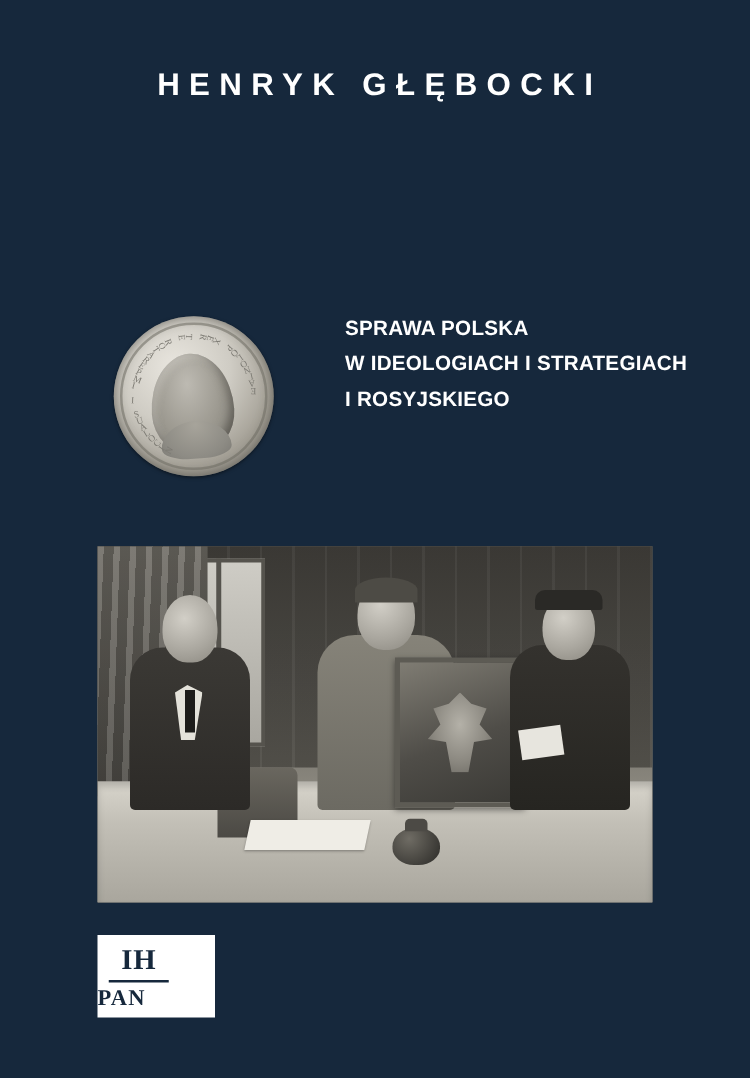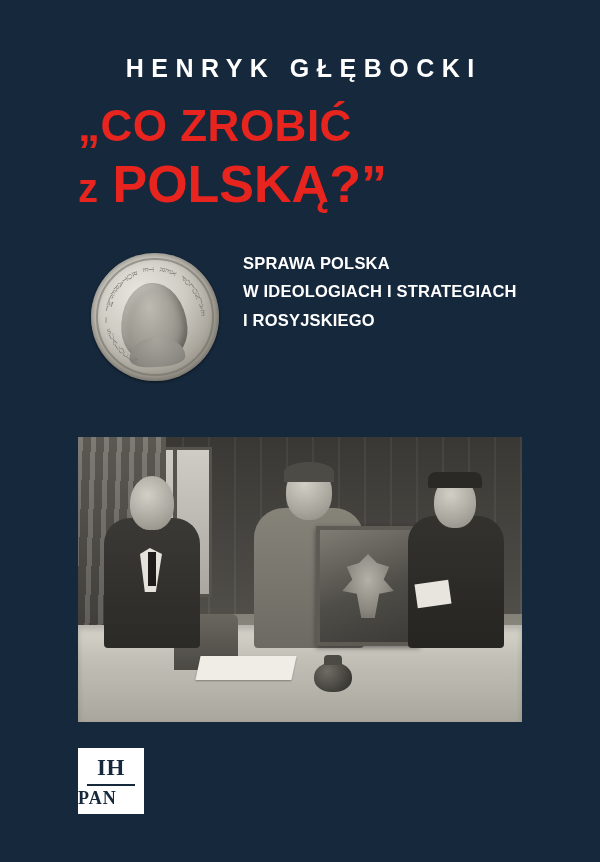--- a/index.html
+++ b/index.html
@@ -65,20 +65,21 @@
     left: 243px;
     width: 320px;
     color: #ffffff;
     font-size: 16.5px;
     font-weight: bold;
     line-height: 1.72;
     letter-spacing: 0.2px;
   }
   .subtitle div {
     white-space: nowrap;
+    margin-left: 33px;
   }
   
   .medal {
     position: absolute;
     top: 253px;
     left: 91px;
     width: 128px;
     height: 128px;
     border-radius: 50%;
     background:
@@ -295,20 +296,21 @@
     border-radius: 6px 6px 0 0;
   }
   
   .logo {
     position: absolute;
     left: 78px;
     top: 748px;
     width: 66px;
     height: 66px;
     background: #ffffff;
+    padding-left: 28px;
   }
   .logo .ih {
     position: absolute;
     top: 7px;
     left: 0;
     width: 66px;
     text-align: center;
     color: #16283c;
     font-size: 23px;
     font-weight: bold;
@@ -336,27 +338,20 @@
     font-family: "Liberation Serif", serif;
   }
 </style>
 </head>
 <body>
 
 <div class="cover">
 
   <div class="author">HENRYK GŁĘBOCKI</div>
 
-  <div class="title-block">
-    <div class="title-line1">„CO ZROBIĆ</div>
-    <div class="title-line2">
-      <span class="small-z">z</span>
-      <span>POLSKĄ?”</span>
-    </div>
-  </div>
 
   <div class="medal">
     <div class="rim"></div>
     <div class="bust"></div>
     <div class="legend">
         <span style="transform: rotate(-150deg) translate(0px, -50px) rotate(90deg);">N</span>
         <span style="transform: rotate(-143.143deg) translate(0px, -50px) rotate(90deg);">I</span>
         <span style="transform: rotate(-136.286deg) translate(0px, -50px) rotate(90deg);">C</span>
         <span style="transform: rotate(-129.429deg) translate(0px, -50px) rotate(90deg);">O</span>
         <span style="transform: rotate(-122.571deg) translate(0px, -50px) rotate(90deg);">L</span>

